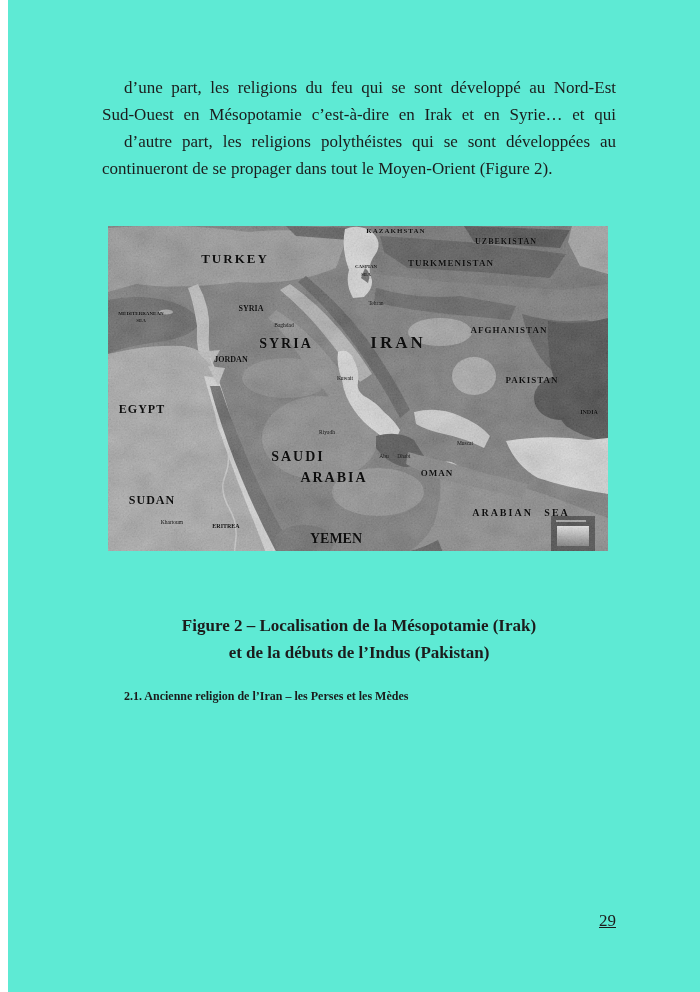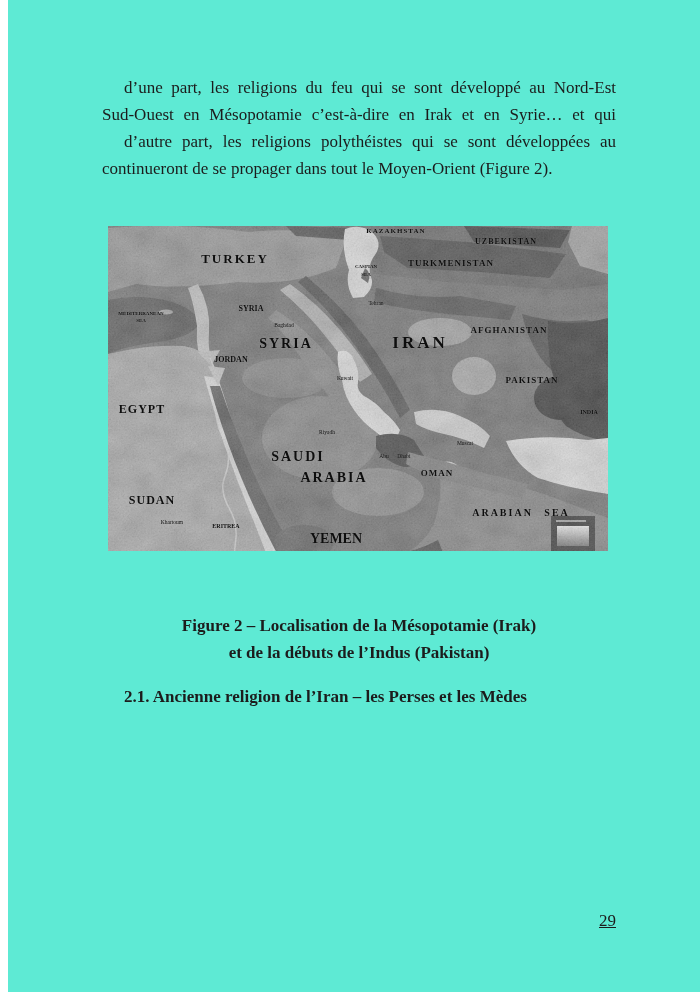--- a/index.html
+++ b/index.html
@@ -28,21 +28,21 @@
     text-shadow: 0 0 1px rgba(235,235,235,0.30);
   }
   .map-label.city { font-weight: normal; color: #090909; }
 
   .caption {
     position: absolute; left: 94px; top: 612px; width: 514px;
     text-align: center; font-weight: bold; font-size: 17px; line-height: 27px;
   }
   .heading {
     position: absolute; left: 94px; top: 683px; width: 514px; margin: 0;
-    font-size: 17px; line-height: 27px; font-weight: bold; padding-left: 22px;
+    font-size: 12px; line-height: 27px; font-weight: bold; padding-left: 22px;
   }
   .para3 { position: absolute; left: 94px; top: 729px; width: 514px; }
   .page-number { position: absolute; top: 910px; right: 92px; font-size: 17px; line-height: 22px; text-decoration: underline; }
 </style>
 </head>
 <body>
 
 <div class="page">
 
   <div class="textblock">
@@ -143,21 +143,21 @@
         <span class="map-label" style="left: 288px; top: 5px; font-size: 7px; letter-spacing: 1px;">KAZAKHSTAN</span>
         <span class="map-label" style="left: 398px; top: 15px; font-size: 8px; letter-spacing: 1px;">UZBEKISTAN</span>
         <span class="map-label" style="left: 127px; top: 33px; font-size: 13px; letter-spacing: 2px;">TURKEY</span>
         <span class="map-label" style="left: 343px; top: 37px; font-size: 9px; letter-spacing: 1px;">TURKMENISTAN</span>
         <span class="map-label" style="left: 258px; top: 40px; font-size: 5px;">CASPIAN</span>
         <span class="map-label" style="left: 258px; top: 48px; font-size: 5px;">SEA</span>
         <span class="map-label" style="left: 33px; top: 87px; font-size: 5px;">MEDITERRANEAN</span>
         <span class="map-label" style="left: 33px; top: 94px; font-size: 5px;">SEA</span>
         <span class="map-label" style="left: 143px; top: 82px; font-size: 8px;">SYRIA</span>
         <span class="map-label" style="left: 178px; top: 118px; font-size: 14px; letter-spacing: 2px;">SYRIA</span>
-        <span class="map-label" style="left: 312px; top: 117px; font-size: 17px; letter-spacing: 3px;">IRAN</span>
+        <span class="map-label" style="left: 290px; top: 117px; font-size: 17px; letter-spacing: 3px;">IRAN</span>
         <span class="map-label" style="left: 401px; top: 104px; font-size: 9px; letter-spacing: 1px;">AFGHANISTAN</span>
         <span class="map-label" style="left: 424px; top: 154px; font-size: 9px; letter-spacing: 1px;">PAKISTAN</span>
         <span class="map-label" style="left: 481px; top: 186px; font-size: 6px;">INDIA</span>
         <span class="map-label" style="left: 123px; top: 133px; font-size: 8px;">JORDAN</span>
         <span class="map-label" style="left: 34px; top: 183px; font-size: 12px; letter-spacing: 1px;">EGYPT</span>
         <span class="map-label" style="left: 190px; top: 231px; font-size: 14px; letter-spacing: 2px;">SAUDI</span>
         <span class="map-label" style="left: 226px; top: 252px; font-size: 14px; letter-spacing: 2px;">ARABIA</span>
         <span class="map-label" style="left: 329px; top: 247px; font-size: 9px; letter-spacing: 1px;">OMAN</span>
         <span class="map-label" style="left: 44px; top: 274px; font-size: 12px; letter-spacing: 1px;">SUDAN</span>
         <span class="map-label" style="left: 413px; top: 286px; font-size: 10px; letter-spacing: 2px;">ARABIAN SEA</span>

